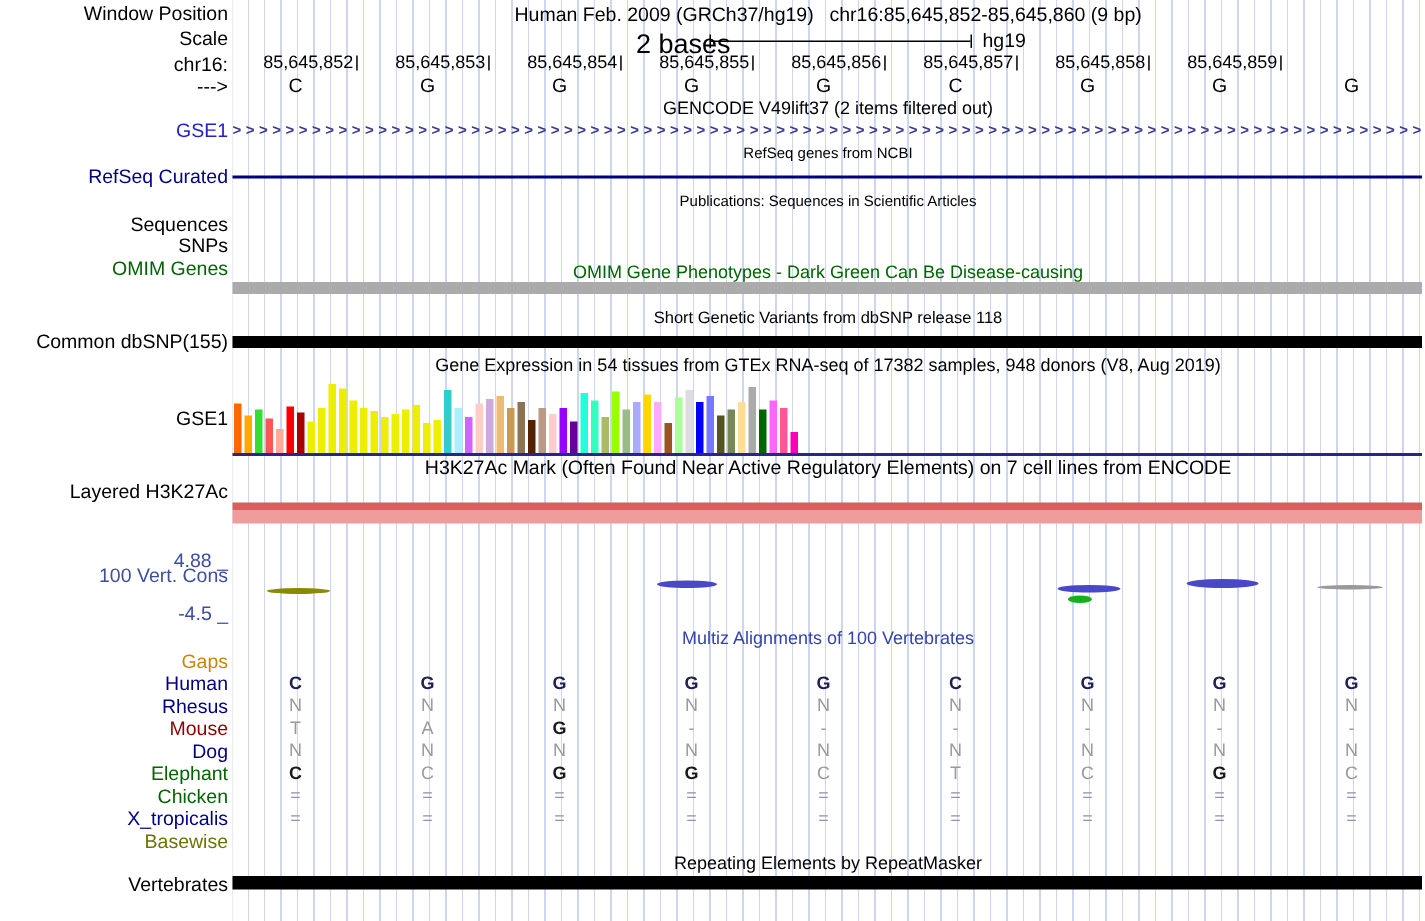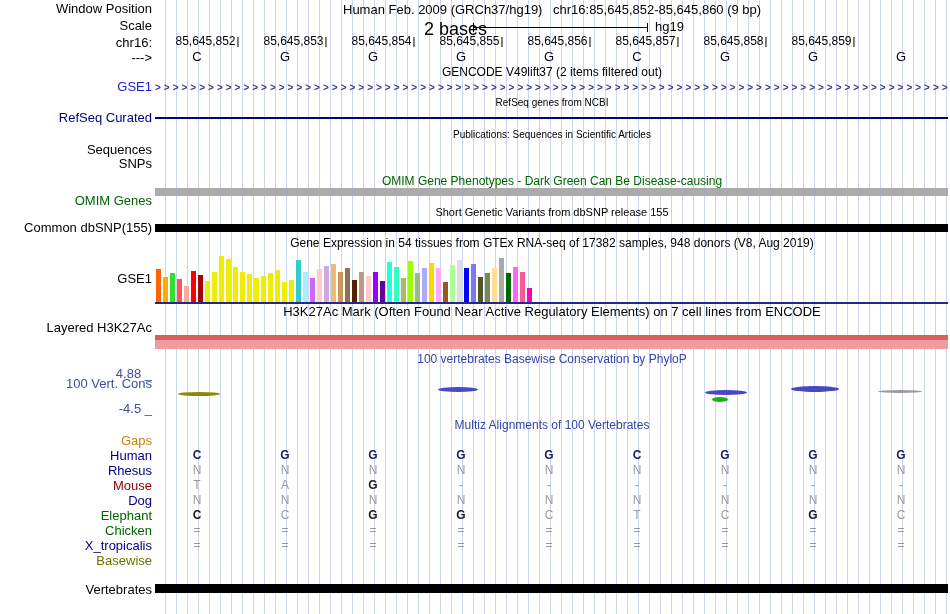--- a/index.html
+++ b/index.html
@@ -99,24 +99,24 @@
 
   <div class="ctitle small" style="top:97px">RefSeq genes from NCBI</div>
   <div class="llabel" style="top: 111px; color: rgb(0, 0, 128);">RefSeq Curated</div>
   <div class="abs" style="left:155px;top:117px;width:793px;height:2px;background:#000080"></div>
 
   <div class="ctitle small" style="top:129px">Publications: Sequences in Scientific Articles</div>
   <div class="llabel" style="top:143px">Sequences</div>
   <div class="llabel" style="top:157px">SNPs</div>
 
   <div class="ctitle" style="top: 175px; color: rgb(0, 100, 0);">OMIM Gene Phenotypes - Dark Green Can Be Disease-causing</div>
-  <div class="llabel" style="top: 194px; color: rgb(0, 100, 0);">OMIM Genes</div>
+  <div class="llabel" style="top: 172px; color: rgb(0, 100, 0);">OMIM Genes</div>
   <div class="abs" style="left:155px;top:188px;width:793px;height:8px;background:#ABABAB"></div>
 
-  <div class="ctitle" style="top:206px;font-size:11px">Short Genetic Variants from dbSNP release 155</div>
+  <div class="ctitle" style="top:206px;font-size:11px">Short Genetic Variants from dbSNP release 118</div>
   <div class="llabel" style="top:221px">Common dbSNP(155)</div>
   <div class="abs" style="left:155px;top:224px;width:793px;height:8px;background:#000"></div>
 
   <div class="ctitle" style="top:237px">Gene Expression in 54 tissues from GTEx RNA-seq of 17382 samples, 948 donors (V8, Aug 2019)</div>
   <div class="llabel" style="top:272px">GSE1</div>
   <div class="layer">
       <div class="gbar" style="left: 156px; top: 269px; height: 33px; background: rgb(255, 102, 0);"></div>
       <div class="gbar" style="left: 163px; top: 277px; height: 25px; background: rgb(255, 170, 0);"></div>
       <div class="gbar" style="left: 170px; top: 273px; height: 29px; background: rgb(51, 221, 51);"></div>
       <div class="gbar" style="left: 177px; top: 279px; height: 23px; background: rgb(255, 85, 85);"></div>
@@ -170,21 +170,20 @@
       <div class="gbar" style="left: 513px; top: 267px; height: 35px; background: rgb(255, 102, 255);"></div>
       <div class="gbar" style="left: 520px; top: 272px; height: 30px; background: rgb(255, 85, 153);"></div>
       <div class="gbar" style="left: 527px; top: 288px; height: 14px; background: rgb(255, 0, 187);"></div>
     </div>
   <div class="abs" style="left:155px;top:302px;width:793px;height:2px;background:#26268C"></div>
 
   <div class="ctitle" style="top:306px;font-size:13px">H3K27Ac Mark (Often Found Near Active Regulatory Elements) on 7 cell lines from ENCODE</div>
   <div class="llabel" style="top:321px">Layered H3K27Ac</div>
   <div class="abs" style="left:155px;top:335px;width:793px;height:14px;background:linear-gradient(#D95F5F 0 5px,#F09C9C 5px 14px)"></div>
 
-  <div class="ctitle" style="top: 353px; color: rgb(51, 68, 170);">100 vertebrates Basewise Conservation by PhyloP</div>
   <div class="llabel" style="top: 367px; color: rgb(61, 77, 160);">4.88 _</div>
   <div class="llabel" style="top: 377px; color: rgb(61, 77, 160);">100 Vert. Cons</div>
   <div class="llabel" style="top: 402px; color: rgb(61, 77, 160);">-4.5 _</div>
   <div class="layer">
       <div class="cmark" style="left: 178px; top: 392px; width: 42px; height: 4px; background: rgb(138, 138, 0);"></div>
       <div class="cmark" style="left: 438px; top: 387px; width: 40px; height: 5px; background: rgb(73, 73, 200);"></div>
       <div class="cmark" style="left: 705px; top: 390px; width: 42px; height: 5px; background: rgb(73, 73, 200);"></div>
       <div class="cmark" style="left: 712px; top: 397px; width: 16px; height: 5px; background: rgb(24, 176, 24);"></div>
       <div class="cmark" style="left: 791px; top: 386px; width: 48px; height: 6px; background: rgb(73, 73, 200);"></div>
       <div class="cmark" style="left: 878px; top: 390px; width: 44px; height: 3px; background: rgb(154, 154, 154);"></div>
@@ -259,15 +258,16 @@
       <div class="acell b-eq" style="left: 373px; top: 539px;">=</div>
       <div class="acell b-eq" style="left: 461px; top: 539px;">=</div>
       <div class="acell b-eq" style="left: 549px; top: 539px;">=</div>
       <div class="acell b-eq" style="left: 637px; top: 539px;">=</div>
       <div class="acell b-eq" style="left: 725px; top: 539px;">=</div>
       <div class="acell b-eq" style="left: 813px; top: 539px;">=</div>
       <div class="acell b-eq" style="left: 901px; top: 539px;">=</div>
       <div class="llabel" style="top: 554px; color: rgb(107, 115, 0);">Basewise</div>
     </div>
 
+  <div class="ctitle" style="top:569px">Repeating Elements by RepeatMasker</div>
   <div class="llabel" style="top:583px">Vertebrates</div>
   <div class="abs" style="left:155px;top:584px;width:793px;height:9px;background:#000"></div>
 </div>
 
 </body></html>

